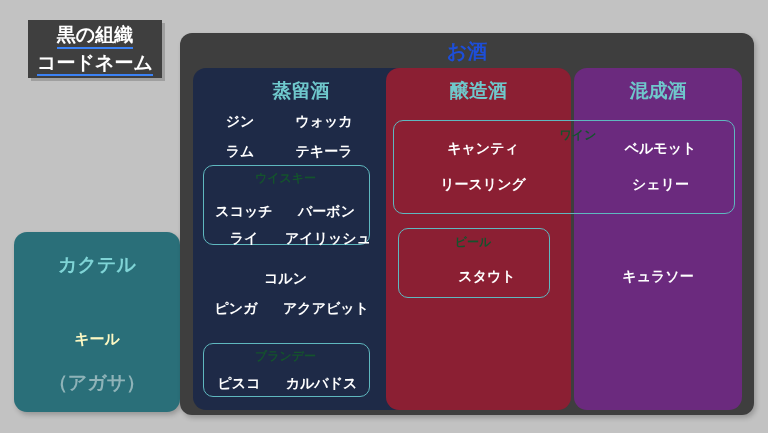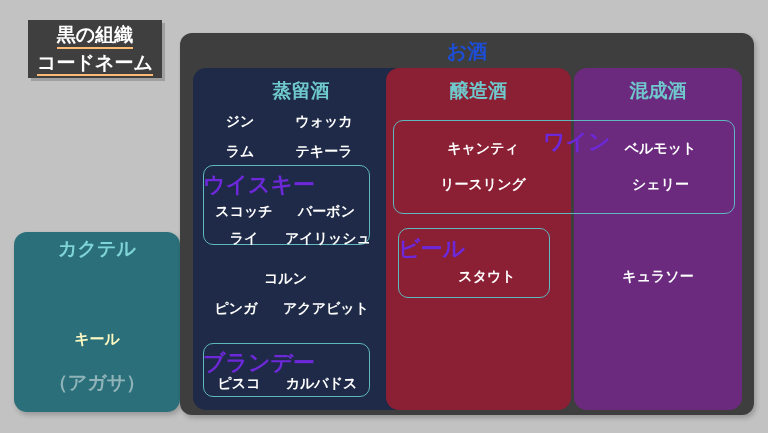--- a/index.html
+++ b/index.html
@@ -37,40 +37,40 @@
     gap: 2px;
     padding-top: 1px;
     box-sizing: border-box;
   }
   .title-line {
     color: #ffffff;
     font-size: 19px;
     font-weight: bold;
     letter-spacing: 0px;
     line-height: 1.18;
-    border-bottom: 2px solid #fdba74;
+    border-bottom: 2px solid #3b82f6;
     padding-bottom: 1px;
     white-space: nowrap;
   }
   .title-line.l2 { font-size: 19px; }
 
   
   .cocktail-panel {
     position: absolute;
     left: 14px;
     top: 232px;
     width: 166px;
     height: 180px;
     background: #2a6f79;
     border-radius: 13px;
     box-shadow: 2px 3px 5px rgba(0,0,0,0.22);
   }
   .cocktail-title {
     position: absolute;
-    top: 4px;
+    top: 20px;
     left: 0;
     width: 100%;
     text-align: center;
     color: #7fd4d6;
     font-size: 19px;
     font-weight: bold;
   }
   .cocktail-item {
     position: absolute;
     top: 98px;
@@ -139,24 +139,25 @@
   .item {
     position: absolute;
     color: #ffffff;
     font-size: 14px;
     font-weight: bold;
     white-space: nowrap;
     text-align: center;
   }
   .subtitle {
     position: absolute;
-    color: #6d28d9;
-    font-size: 22px;
+    color: #14532d;
+    font-size: 12px;
     font-weight: bold;
     white-space: nowrap;
+    text-align: center;
   }
 
   
   .subbox {
     position: absolute;
     border: 1.5px solid #5fb8bf;
     border-radius: 10px;
     background: transparent;
   }
 

